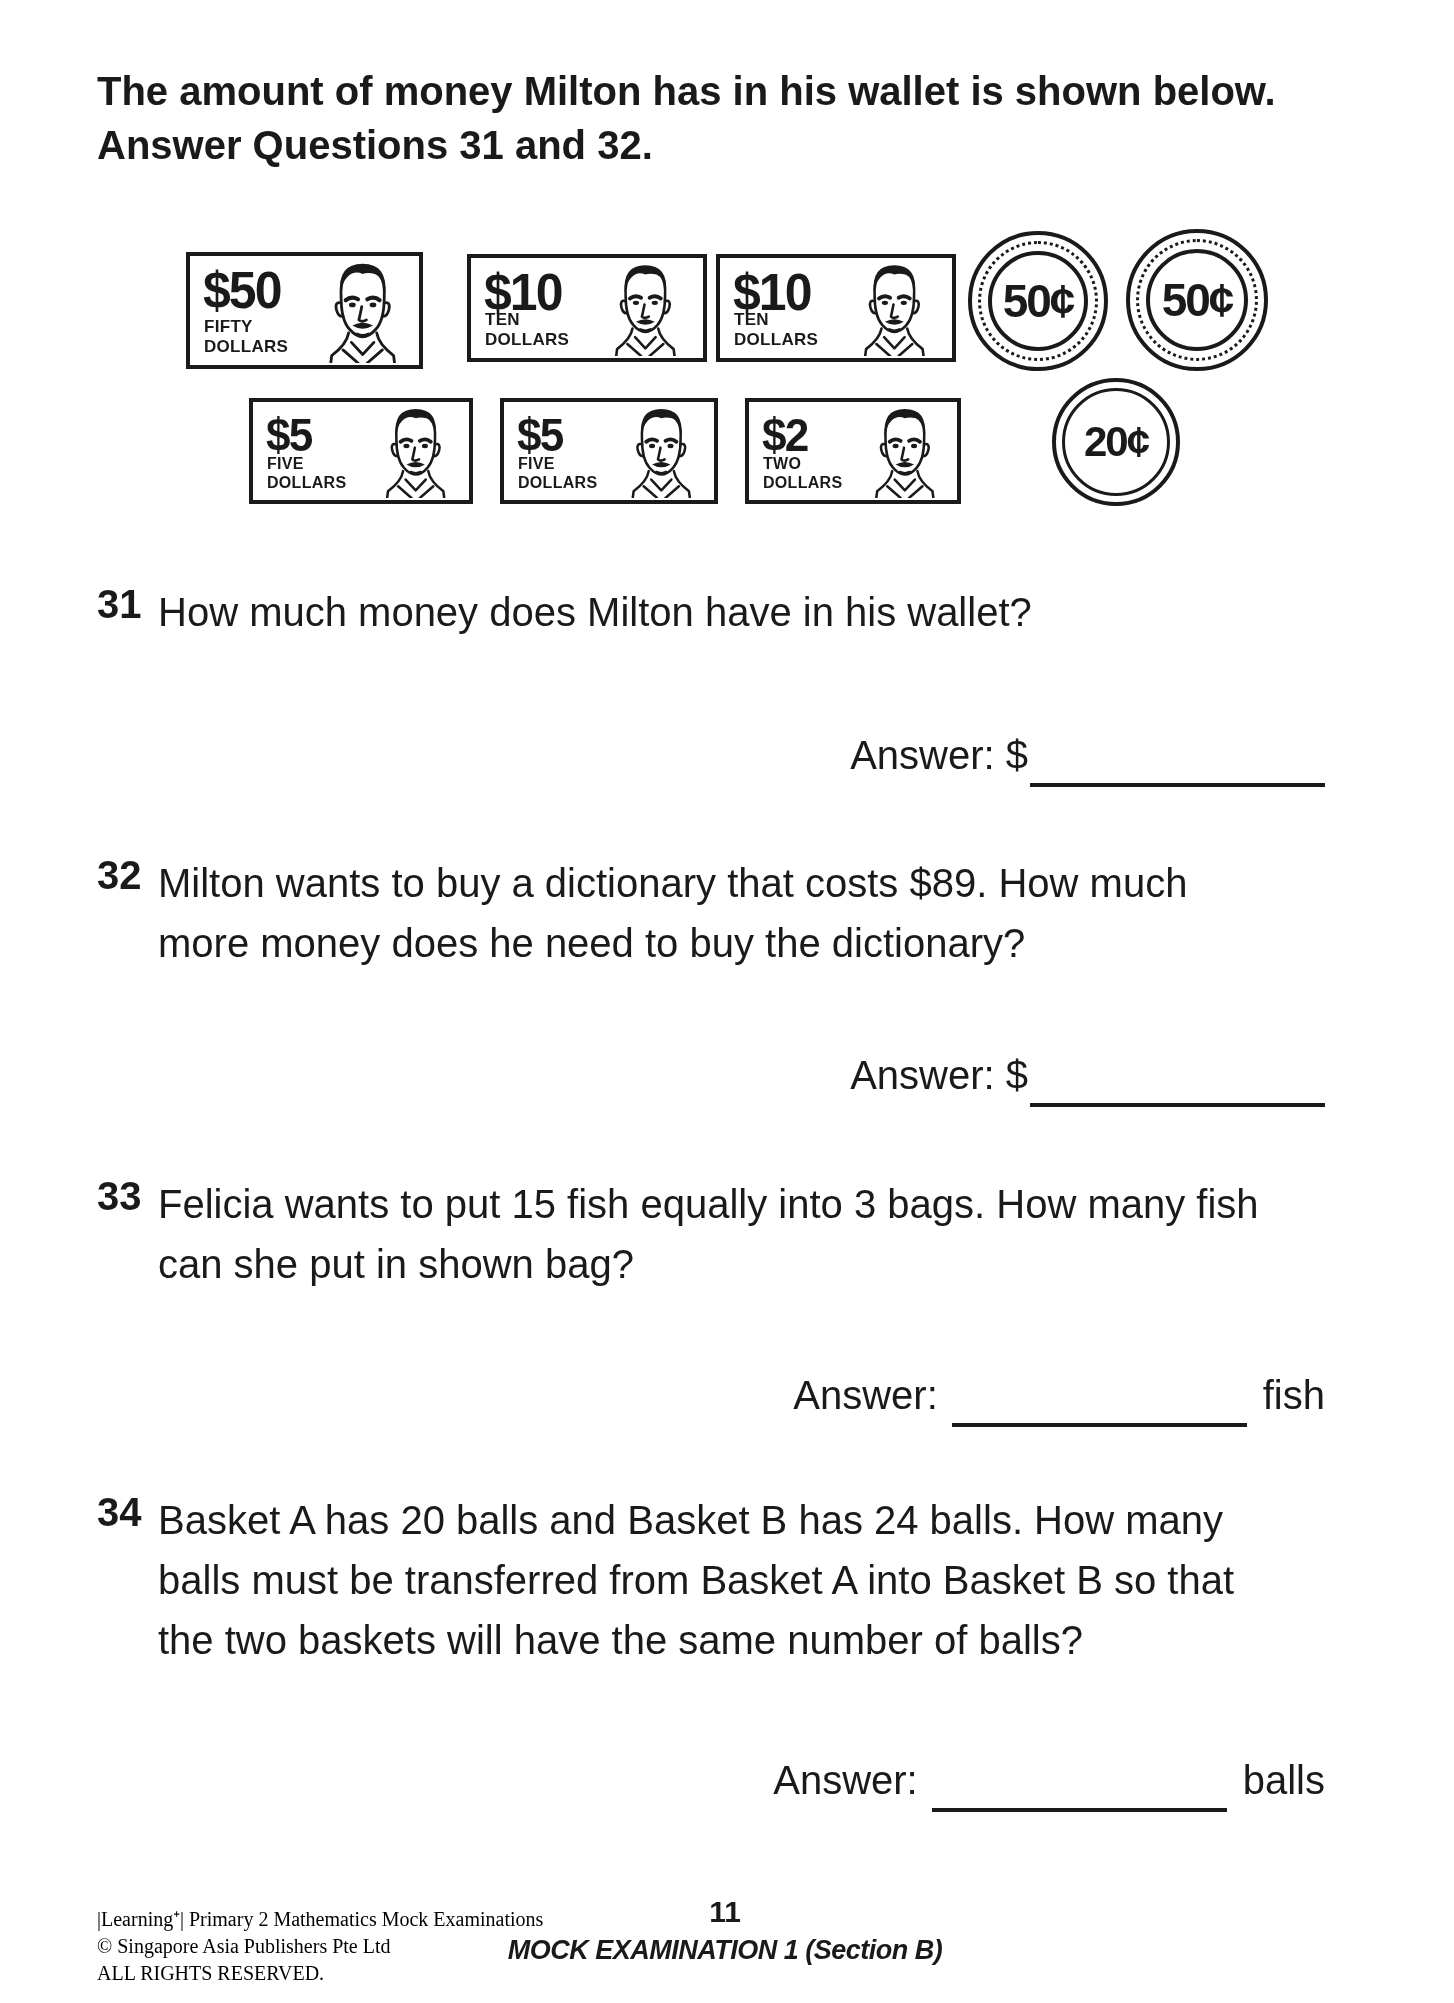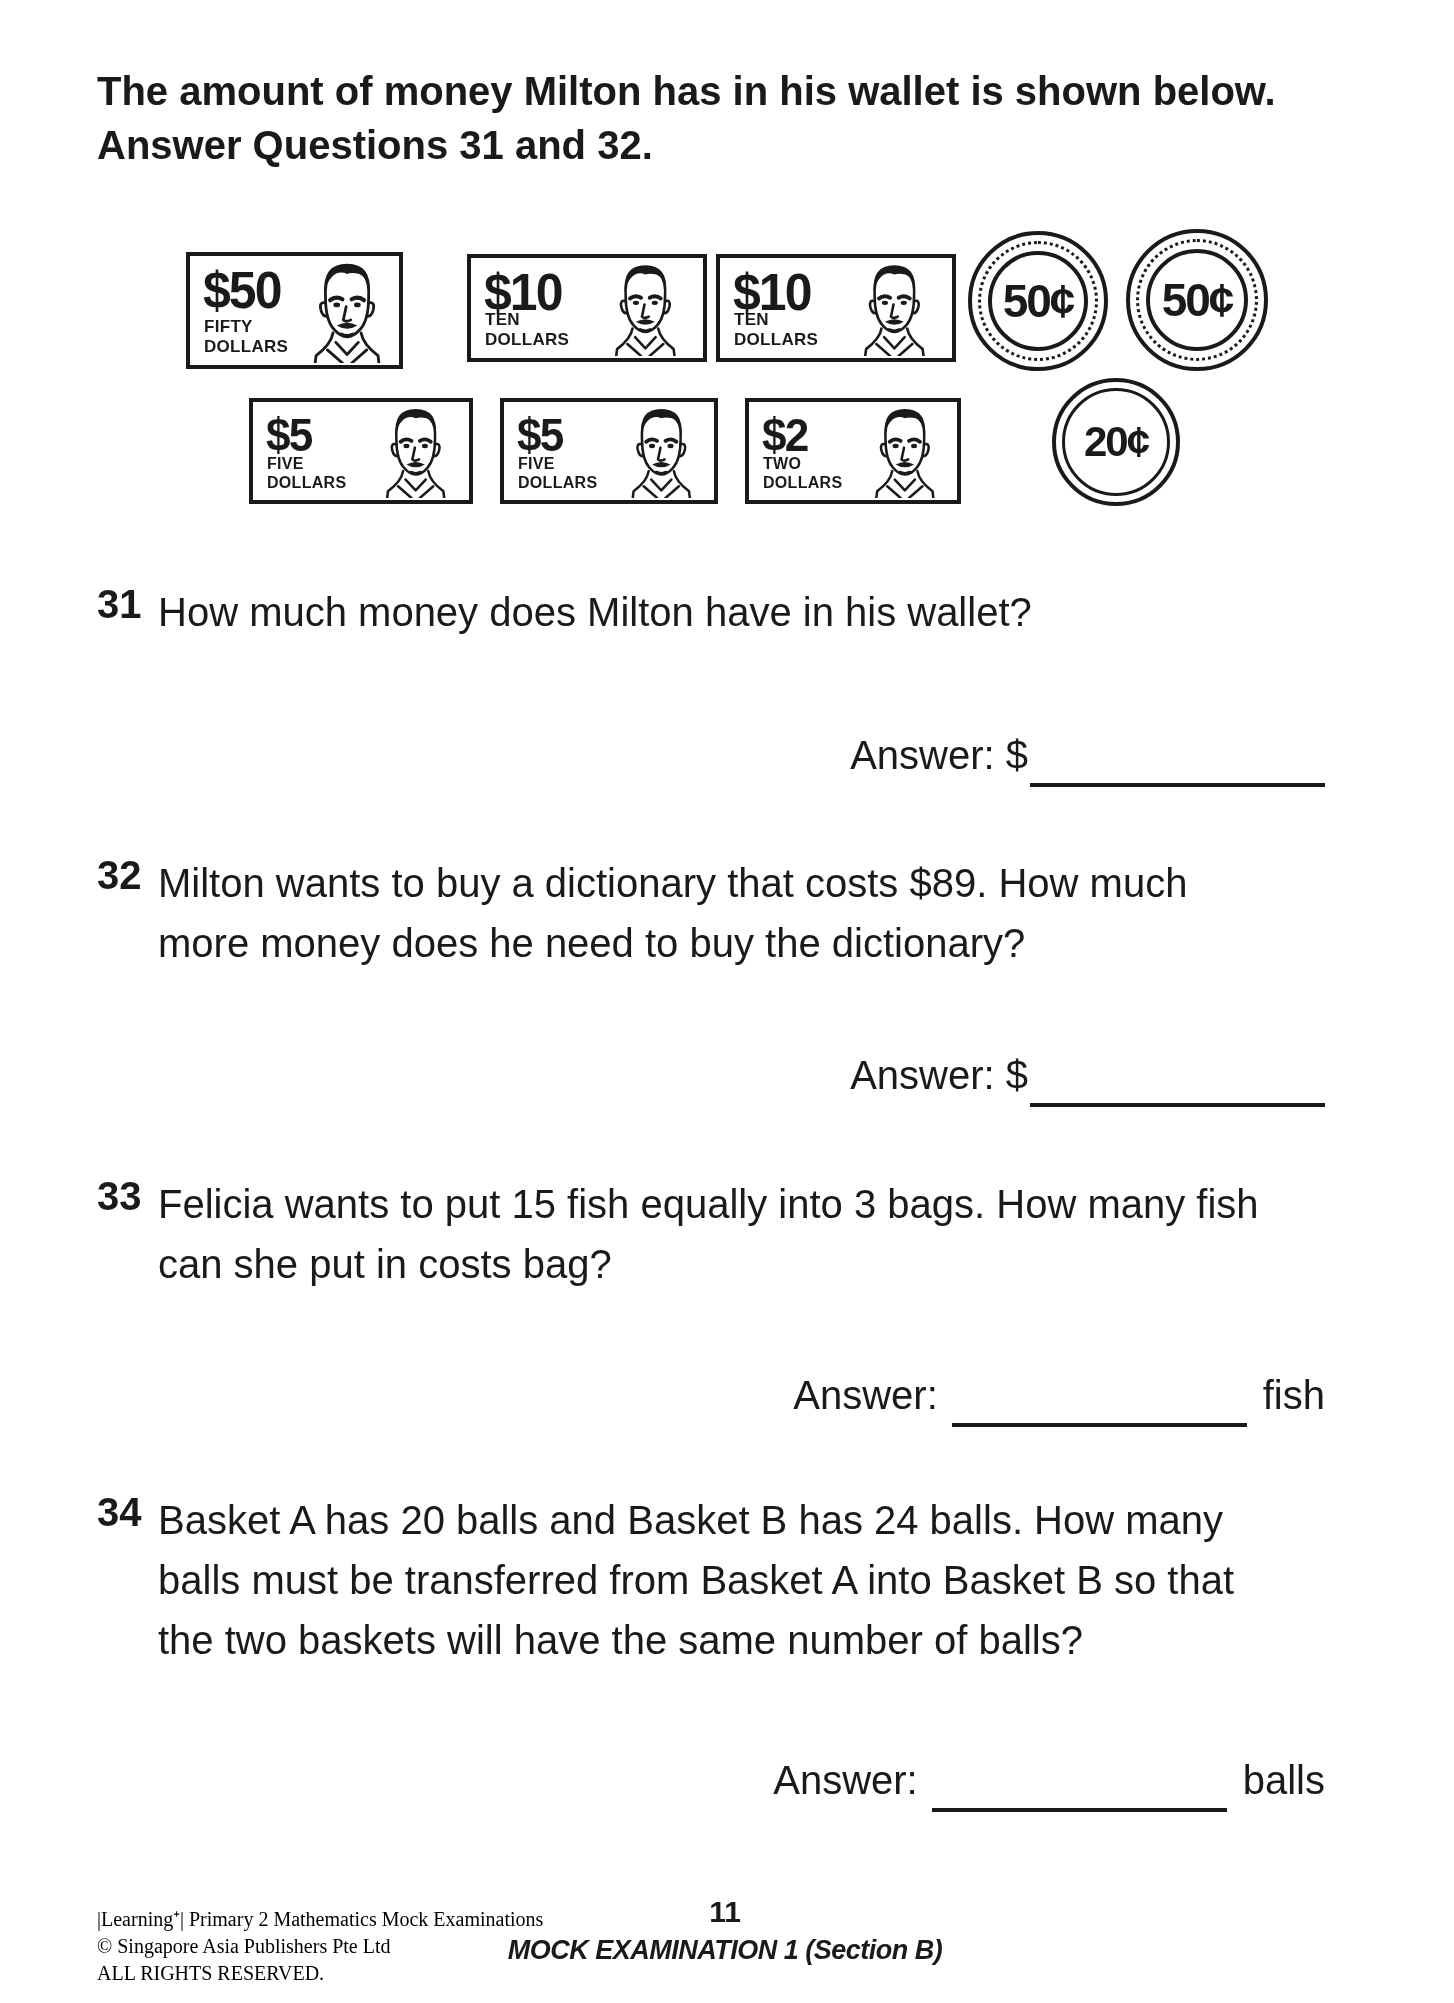--- a/index.html
+++ b/index.html
@@ -64,21 +64,21 @@
 </head>
 <body>
 
 <div class="page">
 
   <div class="header">
     <div>The amount of money Milton has in his wallet is shown below.</div>
     <div>Answer Questions 31 and 32.</div>
   </div>
 
-  <div class="bill" style="left:186px;top:252px;width:217px;height:117px;">
+  <div class="bill" style="left:186px;top:252px;width:237px;height:117px;">
     <div class="bill-denom">$50</div>
     <div class="bill-labels">
       <div>FIFTY</div>
       <div>DOLLARS</div>
     </div>
     <div class="bill-portrait">
 <svg viewBox="0 0 90 112" preserveAspectRatio="xMidYMid meet">
   <g stroke="#1a1a1a" stroke-width="3" fill="none" stroke-linecap="round" stroke-linejoin="round">
     <path d="M22,42 Q20,10 45,9 Q70,10 68,42 Q68,66 59,76 Q52,84 45,84 Q38,84 31,76 Q22,66 22,42"></path>
     <path d="M21,38 Q18,6 45,6 Q72,6 69,38 Q66,20 58,17 Q50,15 45,17 Q36,13 29,20 Q23,26 21,38" fill="#1a1a1a" stroke="none"></path>
@@ -273,21 +273,21 @@
     </div>
   </div>
   <div class="answer-row tight" style="top:1053px;">
     <span class="ans-label">Answer: $</span><span class="ans-line">&nbsp;</span>
   </div>
 
   <div class="q" style="top:1174px;">
     <span class="q-num">33</span>
     <div class="q-text">
       <div class="q-line">Felicia wants to put 15 fish equally into 3 bags. How many fish</div>
-      <div class="q-line">can she put in costs bag?</div>
+      <div class="q-line">can she put in shown bag?</div>
     </div>
   </div>
   <div class="answer-row" style="top:1373px;">
     <span class="ans-label">Answer:</span><span class="ans-line">&nbsp;</span><span class="ans-unit">fish</span>
   </div>
 
   <div class="q" style="top:1490px;">
     <span class="q-num">34</span>
     <div class="q-text">
       <div class="q-line">Basket A has 20 balls and Basket B has 24 balls. How many</div>

